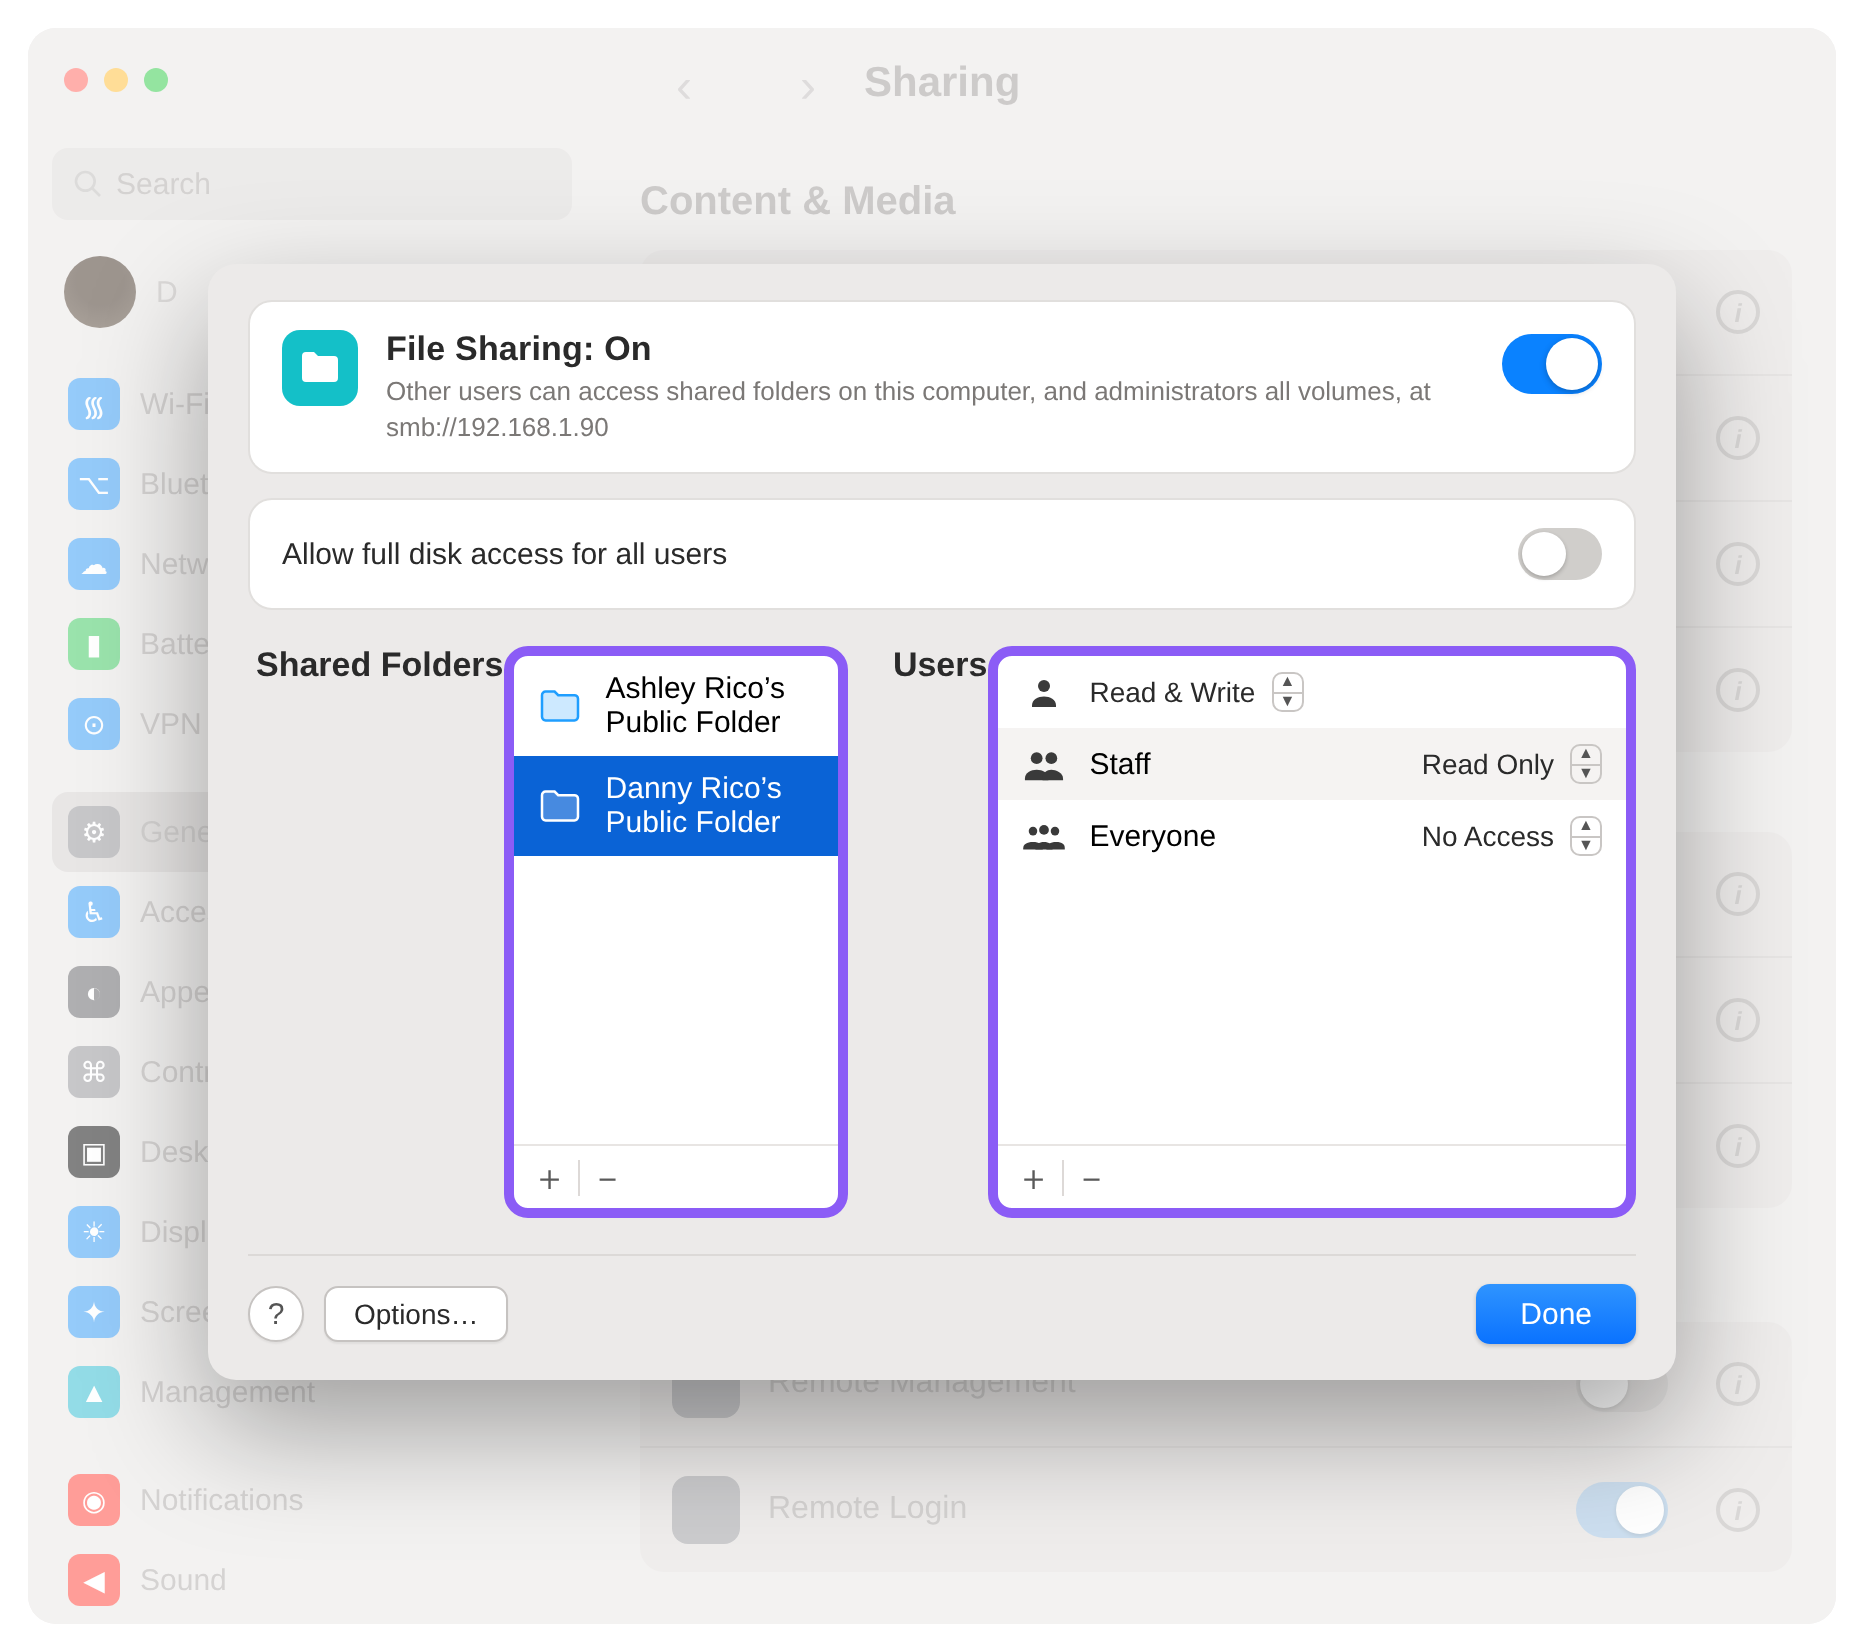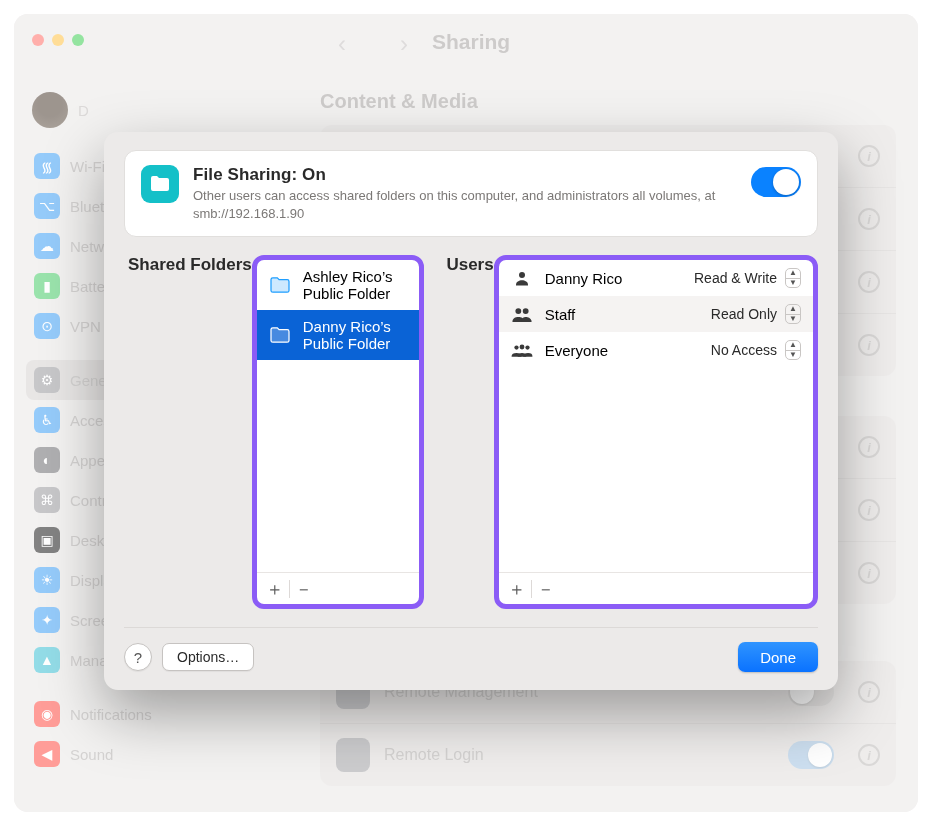--- a/index.html
+++ b/index.html
@@ -102,20 +102,27 @@
       <span class="t-close"></span>
       <span class="t-min"></span>
       <span class="t-max"></span>
     </div>
   </div>
   <div class="nav-back">‹</div>
   <div class="nav-fwd">›</div>
   <div class="bg-title">Sharing</div>
 
   <div class="bg-sidebar">
+    <div class="bg-search">
+      <svg viewBox="0 0 24 24">
+          <circle cx="10" cy="10" r="7" fill="none" stroke="#888" stroke-width="2"></circle>
+          <line x1="15" y1="15" x2="21" y2="21" stroke="#888" stroke-width="2"></line>
+        </svg>
+      <span class="bg-search-text">Search</span>
+    </div>
     <div class="bg-user-row">
       <div class="bg-avatar"></div>
       <div class="bg-user-text">D</div>
     </div>
     <div class="bg-side-items">
       <div class="bg-side-item">
           <span class="side-icn ic-wifi">᯾</span>
           <span>Wi-Fi</span>
         </div>
       <div class="bg-side-item">
@@ -258,20 +265,24 @@
           <path d="M3 6a2 2 0 0 1 2-2h4l2 2h8a2 2 0 0 1 2 2v9a2 2 0 0 1-2 2H5a2 2 0 0 1-2-2V6z"></path>
         </svg>
     </div>
     <div class="card-a-txt">
       <div class="card-a-title">File Sharing: On</div>
       <div class="card-a-sub">Other users can access shared folders on this computer, and administrators all volumes, at smb://192.168.1.90</div>
     </div>
     <div class="toggle on"></div>
   </div>
 
+  <div class="card card-b">
+    <div class="card-b-text">Allow full disk access for all users</div>
+    <div class="toggle-sm"></div>
+  </div>
 
   <div class="lists">
 
     <div class="list-col">
       <div class="list-title">Shared Folders</div>
       <div class="list-box">
         <div class="list-rows" id="folders-rows">
             <div class="folder-row">
               <span class="folder-icn"><svg viewBox="0 0 24 20">
                   <path d="M2 4a2 2 0 0 1 2-2h5l2 2h9a2 2 0 0 1 2 2v10a2 2 0 0 1-2 2H4a2 2 0 0 1-2-2V4z" fill="#cde9ff" stroke="#1f9eff" stroke-width="1.4"></path>
@@ -297,21 +308,20 @@
       <div class="list-title">Users</div>
       <div class="list-box">
         <div class="list-rows" id="users-rows">
             <div class="user-row">
     <span class="user-icn">
                 <svg width="18" height="18" viewBox="0 0 24 24" fill="#3a3a3a">
                   <circle cx="12" cy="8" r="4"></circle>
                   <path d="M4 21c0-4 4-6 8-6s8 2 8 6v1H4v-1z"></path>
                 </svg>
               </span>
-    <span class="user-name">Danny Rico</span>
     <span class="perm">
       <span>Read &amp; Write</span>
       <span class="stepper">
                   <span>▲</span>
                   <span>▼</span>
                 </span>
     </span>
             </div>
             <div class="user-row stripe">
     <span class="user-icn">

